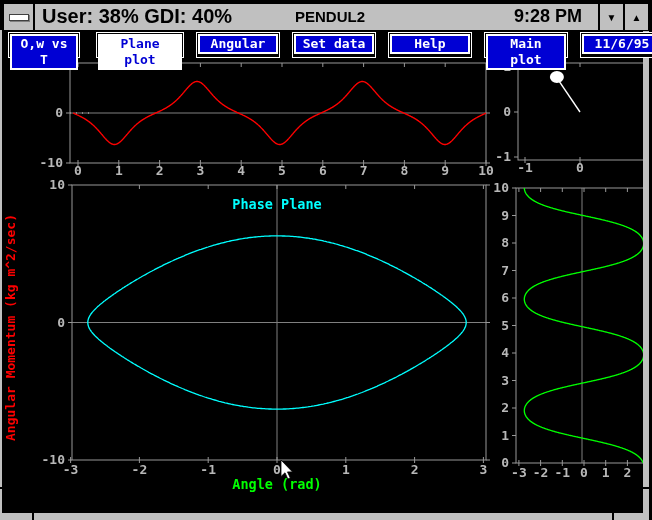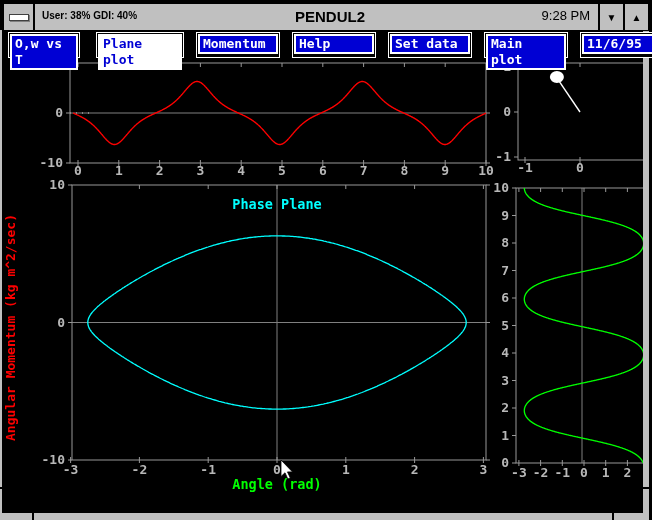--- a/index.html
+++ b/index.html
@@ -3,31 +3,31 @@
 <meta charset="utf-8">
 <style>
   html,body{margin:0;padding:0;background:#000;}
   #screen{position:relative;width:652px;height:520px;background:#000;overflow:hidden;
           font-family:"Liberation Sans",sans-serif;}
   
   #titlebar{position:absolute;left:3px;top:3px;width:644px;height:26px;background:#c0c0c0;
             border:1px solid #000;display:flex;align-items:stretch;z-index:6;}
   #ctrlbox{width:29px;border-right:2px solid #000;display:flex;align-items:center;justify-content:center;}
   #ctrlbar{width:18px;height:5px;background:#fff;border:1px solid #404040;box-shadow:1px 1px 0 #808080;}
-  #status{margin-left:7px;font-size:10px;font-weight:bold;color:#000;line-height:24px;white-space:nowrap;}
+  #status{margin-left:7px;font-size:20px;font-weight:bold;color:#000;line-height:24px;white-space:nowrap;}
   #wtitle{position:absolute;left:8px;right:0;text-align:center;font-size:15px;font-weight:bold;color:#000;line-height:25px;pointer-events:none;}
-  #clock{margin-left:auto;margin-right:8px;font-size:13px;font-weight:normal;color:#000;line-height:24px;}
+  #clock{margin-left:auto;margin-right:16px;font-size:18px;font-weight:bold;color:#000;line-height:24px;}
   .winbtn{width:23px;border-left:2px solid #000;display:flex;align-items:center;justify-content:center;
           font-size:10px;color:#000;background:#c0c0c0;}
   
   #toolbar{position:absolute;left:8px;top:32px;height:25px;display:flex;z-index:6;}
   .tb-out{border:1px solid #fff;background:#000;padding:1px;margin-right:12px;height:22px;}
   .tb-out.first{margin-right:16px;}
   .tb-in{border:2px solid #fff;background:#0000d4;color:#fff;font-family:"DejaVu Sans Mono",monospace;
-         font-weight:bold;font-size:13px;line-height:16px;text-align:left;padding:0 3px;min-width:56px;}
+         font-weight:bold;font-size:13px;line-height:16px;text-align:center;padding:0 3px;min-width:56px;}
   .tb-out.active .tb-in{background:#fff;color:#0000d4;}
   
   .frame{position:absolute;background:#c0c0c0;z-index:5;}
   .notch{position:absolute;background:#000;z-index:6;}
   #plots{position:absolute;left:0;top:0;z-index:1;}
   svg text{font-family:"DejaVu Sans Mono",monospace;font-weight:bold;}
 </style>
 </head>
 <body>
 
@@ -49,27 +49,27 @@
   </div>
 
   <div id="toolbar">
       <div class="tb-out first">
         <div class="tb-in" style="min-width: 58px;">O,w vs T</div>
       </div>
       <div class="tb-out active">
         <div class="tb-in" style="min-width: 74px;">Plane plot</div>
       </div>
       <div class="tb-out">
-        <div class="tb-in" style="min-width: 70px;">Momentum</div>
+        <div class="tb-in" style="min-width: 70px;">Angular</div>
+      </div>
+      <div class="tb-out">
+        <div class="tb-in" style="min-width: 70px;">Set data</div>
       </div>
       <div class="tb-out">
         <div class="tb-in" style="min-width: 70px;">Help</div>
-      </div>
-      <div class="tb-out">
-        <div class="tb-in" style="min-width: 70px;">Set data</div>
       </div>
       <div class="tb-out">
         <div class="tb-in" style="min-width: 70px;">Main plot</div>
       </div>
       <div class="tb-out">
         <div class="tb-in" style="min-width: 70px;">11/6/95</div>
       </div>
     </div>
 
   <svg id="plots" width="652" height="520">

